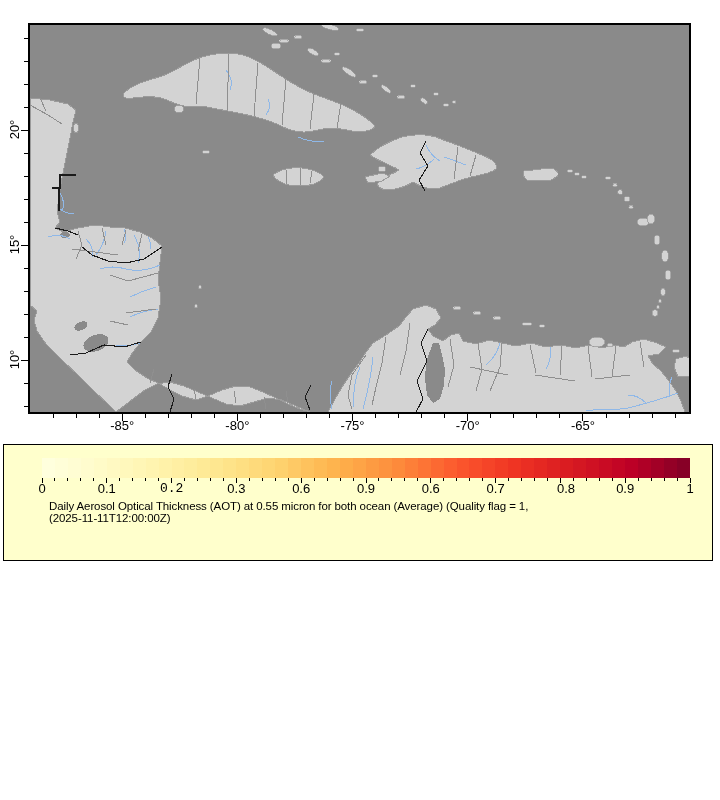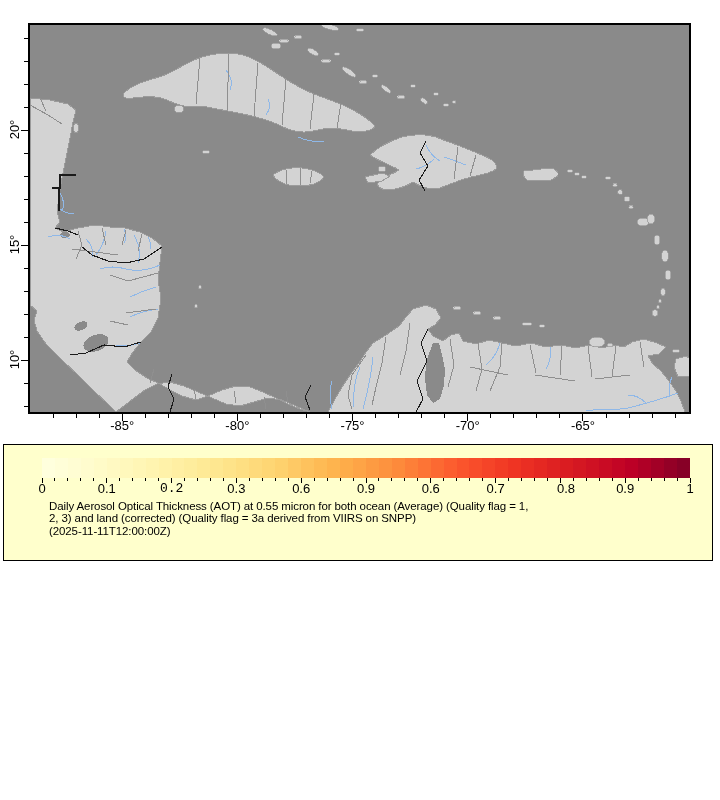--- a/index.html
+++ b/index.html
@@ -298,21 +298,20 @@
       <div style="background: rgb(195, 5, 37);"></div>
       <div style="background: rgb(188, 0, 38);"></div>
       <div style="background: rgb(175, 0, 38);"></div>
       <div style="background: rgb(162, 0, 38);"></div>
       <div style="background: rgb(148, 0, 38);"></div>
       <div style="background: rgb(135, 0, 38);"></div>
     </div>
   <div id="cbticks"></div>
   <div class="abs caption">
     <div class="b">Daily Aerosol Optical Thickness (AOT) at 0.55 micron for both ocean (Average) (Quality flag = 1,</div>
-    <div class="b">2, 3) and land (corrected) (Quality flag = 3a derived from VIIRS on SNPP)</div>
     <div>(2025-11-11T12:00:00Z)</div>
   </div>
 <div class="abs cbtick" style="left: 37.5px; top: 33px; height: 5px;"></div>
     <div class="abs cbtick" style="left: 50.46px; top: 33px; height: 3px;"></div>
     <div class="abs cbtick" style="left: 63.42px; top: 33px; height: 3px;"></div>
     <div class="abs cbtick" style="left: 76.38px; top: 33px; height: 3px;"></div>
     <div class="abs cbtick" style="left: 89.34px; top: 33px; height: 3px;"></div>
     <div class="abs cbtick" style="left: 102.3px; top: 33px; height: 5px;"></div>
     <div class="abs cbtick" style="left: 115.26px; top: 33px; height: 3px;"></div>
     <div class="abs cbtick" style="left: 128.22px; top: 33px; height: 3px;"></div>

